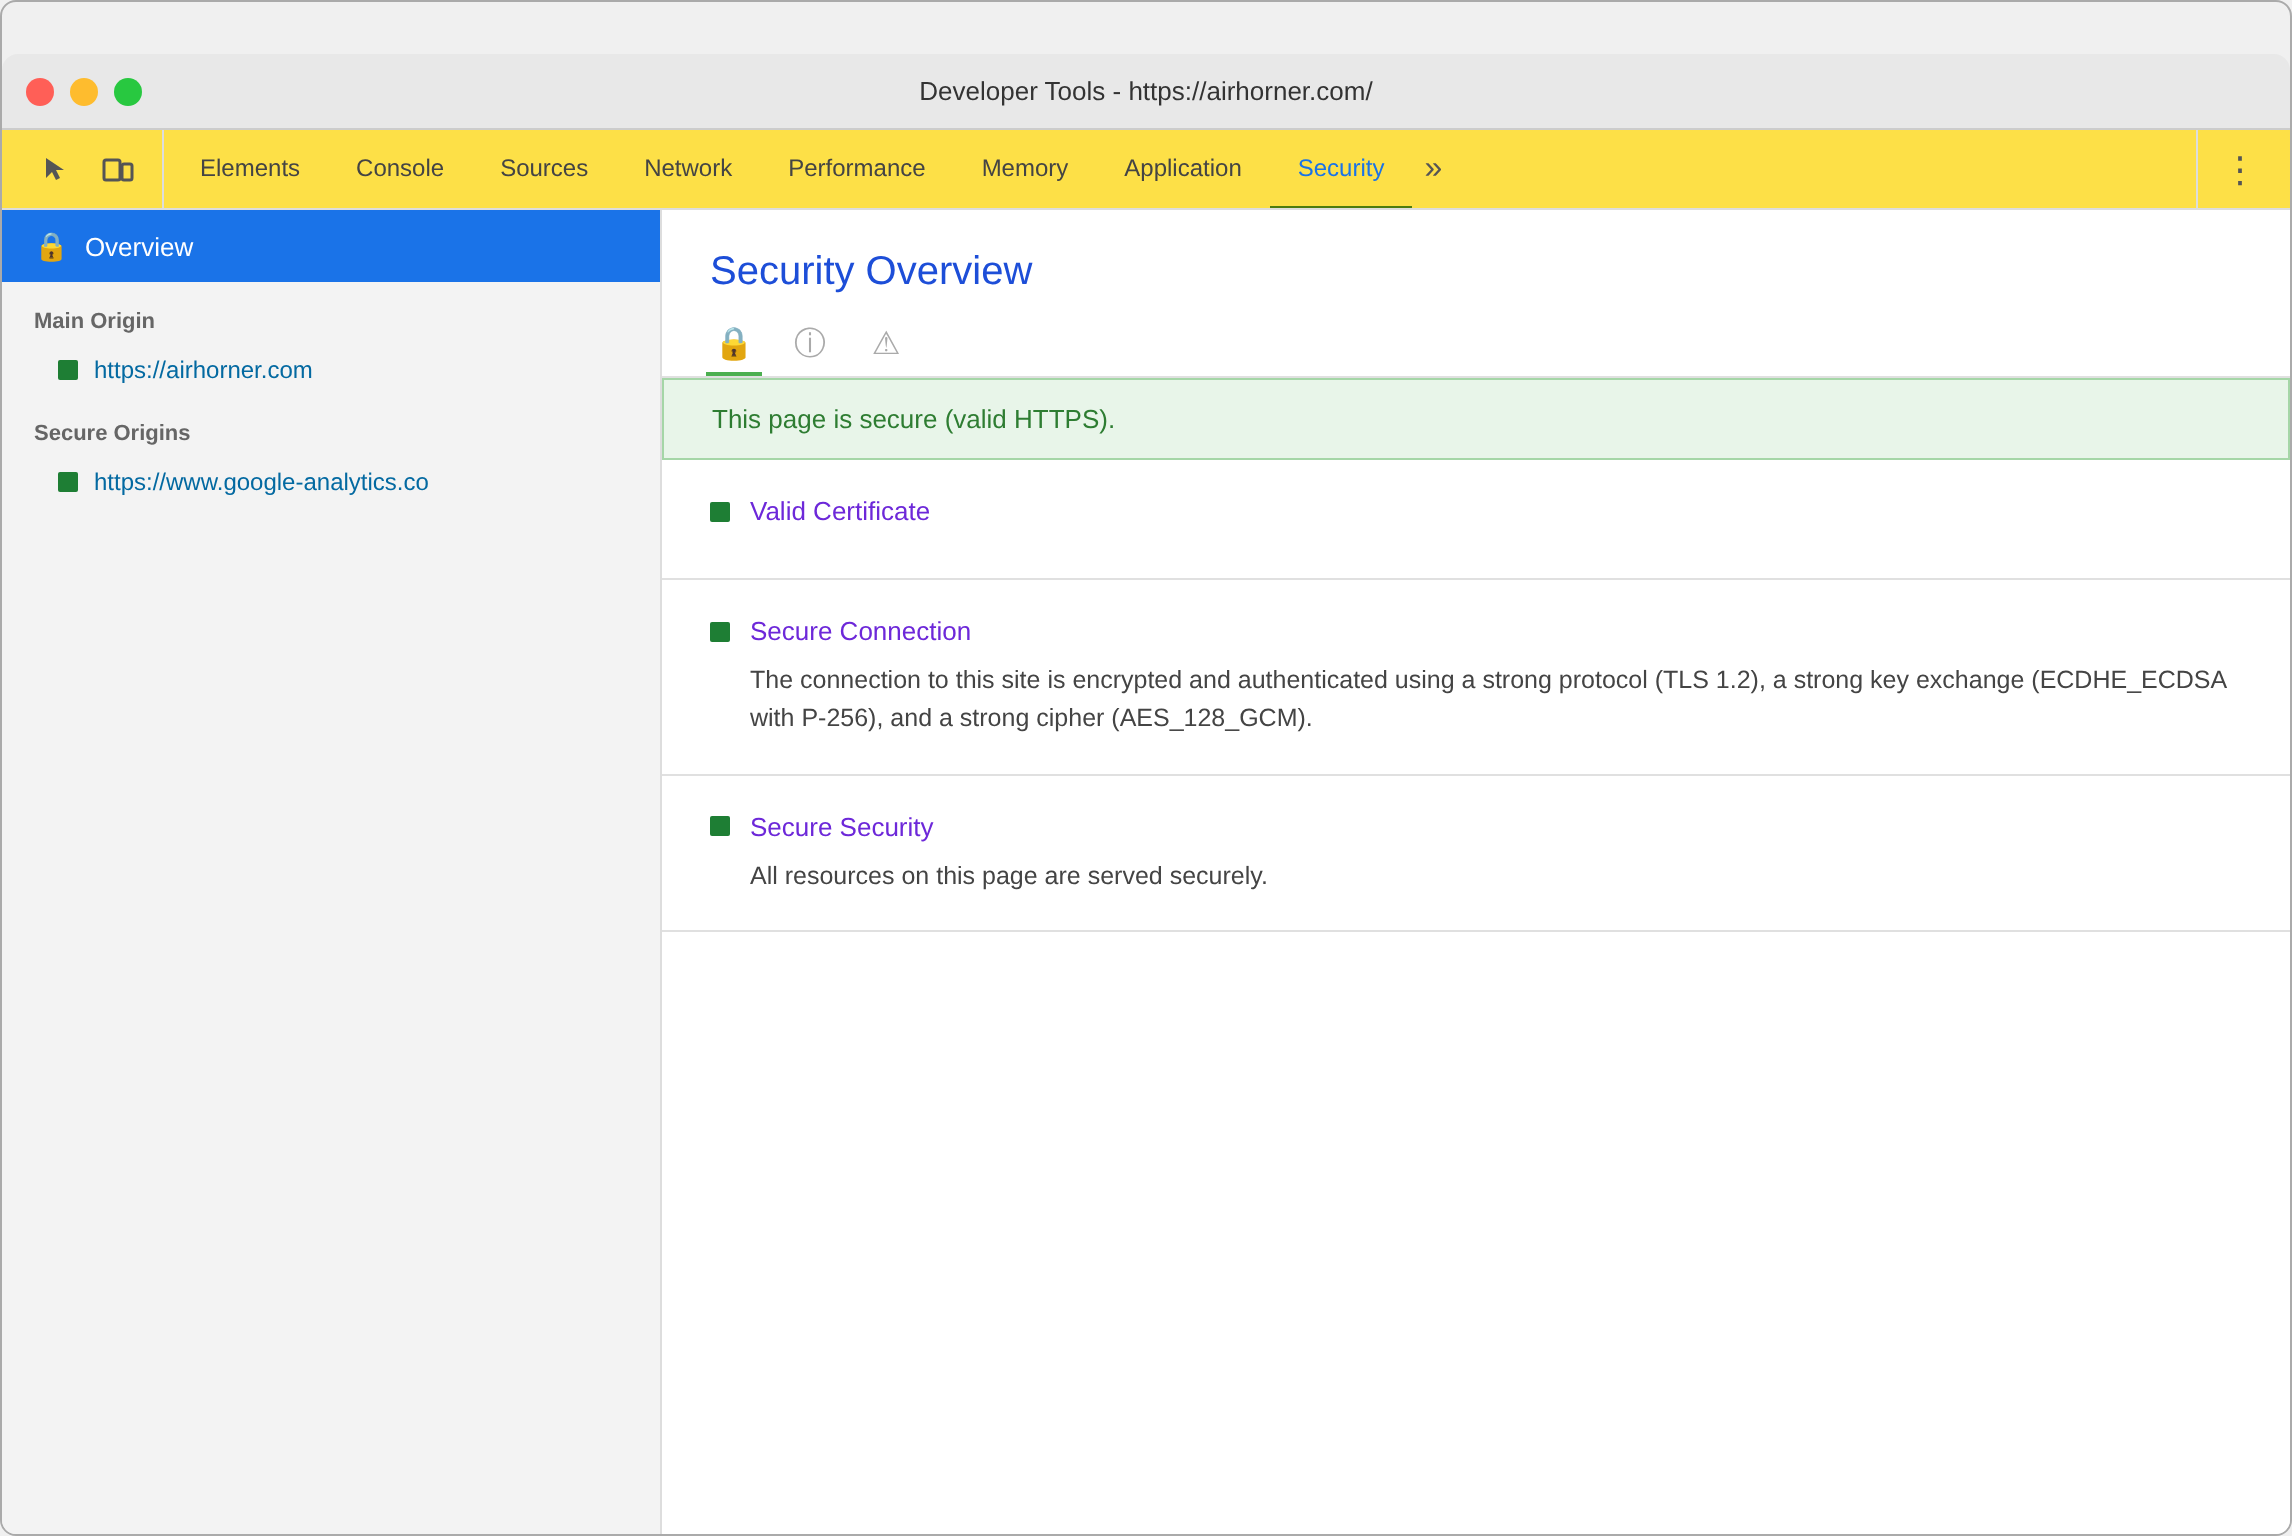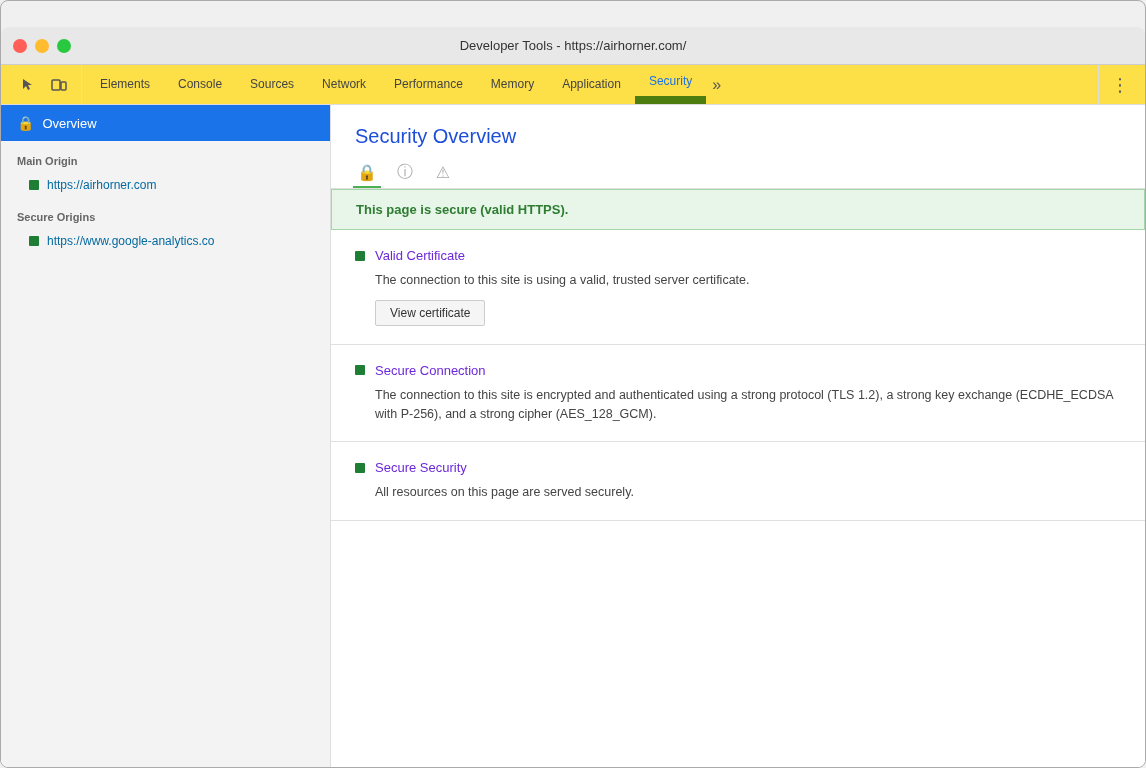--- a/index.html
+++ b/index.html
@@ -85,21 +85,21 @@
       height: 100%;
       font-size: 12px;
       color: #444;
       cursor: pointer;
       border-bottom: 2px solid transparent;
       white-space: nowrap;
       text-decoration: none;
     }
     .tab.active {
       color: #1a73e8;
-      border-bottom: 8px solid #4d7c0f;
+      border-bottom: 1px solid #4d7c0f;
       font-weight: 500;
     }
     .tab-overflow {
       display: flex;
       align-items: center;
       padding: 0 6px;
       color: #555;
       cursor: pointer;
       font-size: 16px;
     }
@@ -227,21 +227,21 @@
     
     .secure-banner {
       background: #e8f5e9;
       border: 1px solid #a5d6a7;
       margin: 0;
       padding: 12px 24px;
     }
     .secure-banner-text {
       color: #2e7d32;
       font-size: 13px;
-      font-weight: 700;
+      font-weight: 400;
     }
 
     
     .section {
       padding: 18px 24px;
       border-bottom: 1px solid #e0e0e0;
     }
     .section-title-row {
       display: flex;
       align-items: center;
@@ -365,25 +365,20 @@
 
     <div class="secure-banner">
       <span class="secure-banner-text">This page is secure (valid HTTPS).</span>
     </div>
 
     <div class="section">
       <div class="section-title-row">
         <div class="green-square"></div>
         <span class="section-title">Valid Certificate</span>
       </div>
-      <div class="section-body">
-        <span>The connection to this site is using a valid, trusted server certificate.</span>
-        <br>
-        <button class="view-cert-btn">View certificate</button>
-      </div>
     </div>
 
     <div class="section">
       <div class="section-title-row">
         <div class="green-square"></div>
         <span class="section-title">Secure Connection</span>
       </div>
       <div class="section-body">The connection to this site is encrypted and authenticated using a strong protocol (TLS 1.2), a strong key exchange (ECDHE_ECDSA with P-256), and a strong cipher (AES_128_GCM).</div>
     </div>
 

